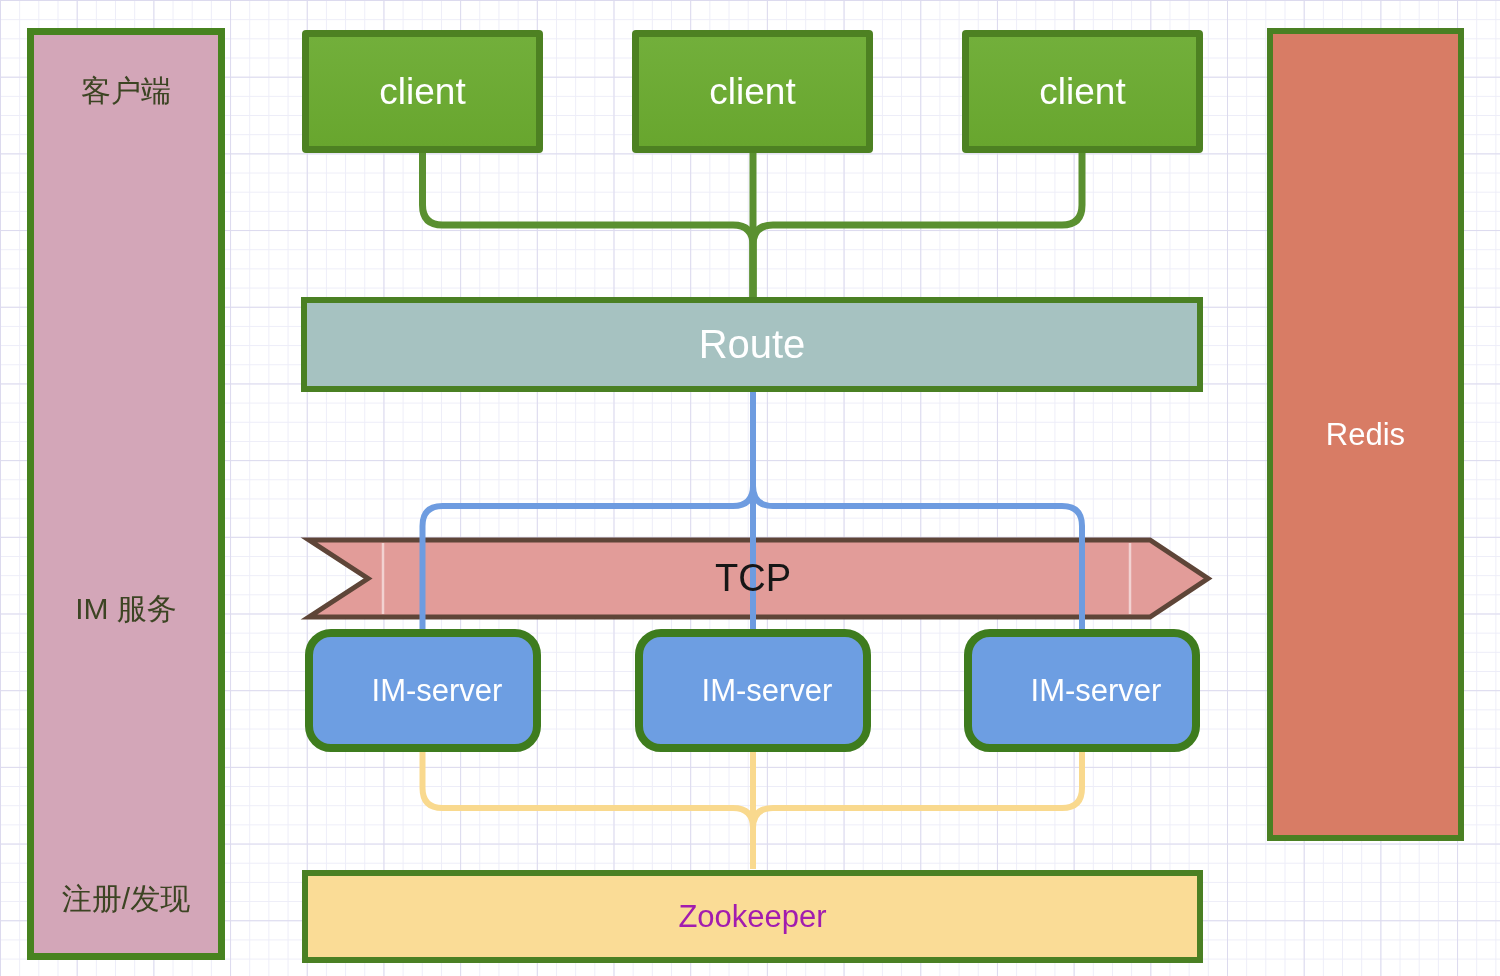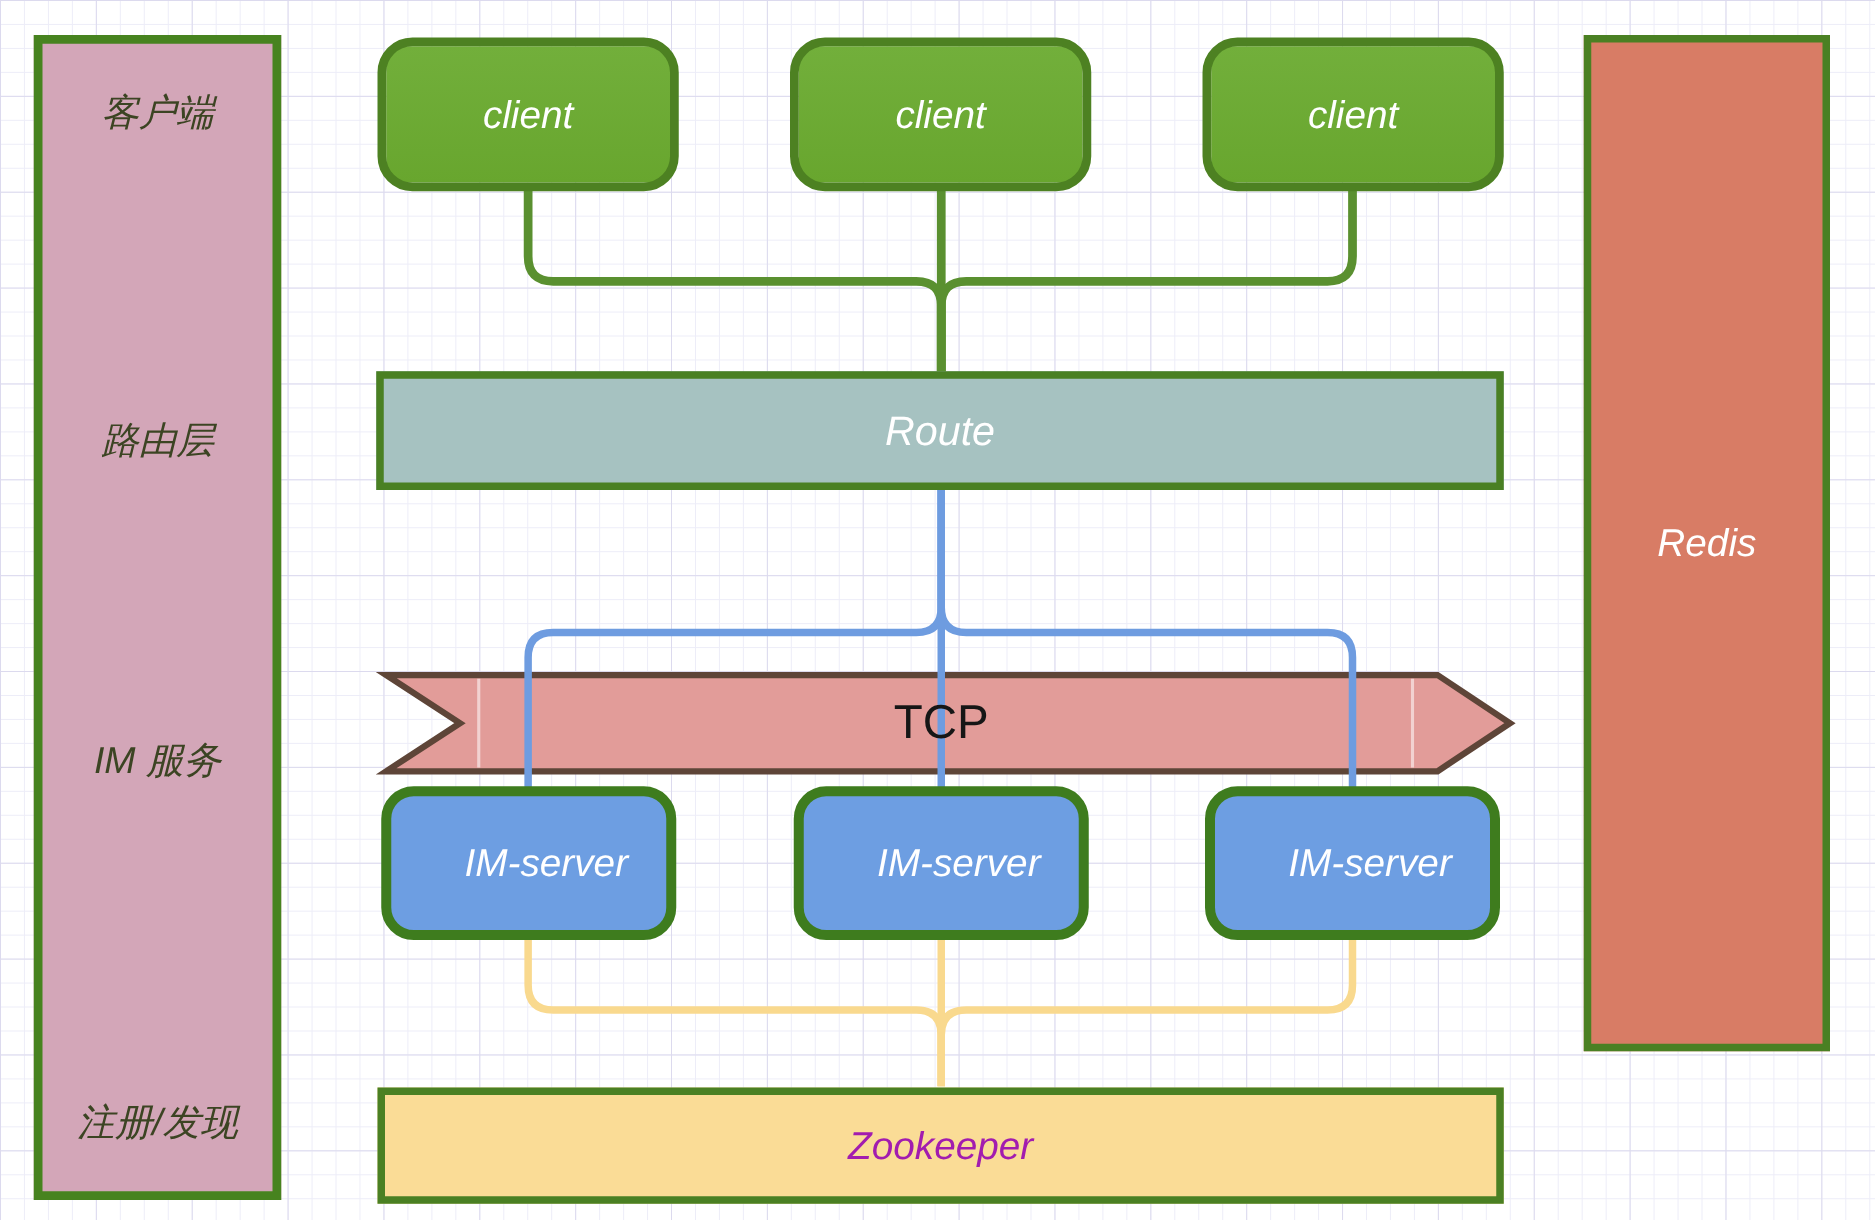--- a/index.html
+++ b/index.html
@@ -15,43 +15,43 @@
       linear-gradient(to right, var(--grid-minor,#ededf8) 1px, transparent 1px),
       linear-gradient(to bottom, var(--grid-minor,#ededf8) 1px, transparent 1px);
     background-size:76.7px 76.7px,76.7px 76.7px,19.175px 19.175px,19.175px 19.175px;
   }
   .edges{position:absolute;left:0;top:0;z-index:1;pointer-events:none;}
   .edge-green{stroke:var(--connector-green,#5a9030);stroke-width:7;fill:none;}
   .edge-blue{stroke:var(--connector-blue,#6e9ce0);stroke-width:6;fill:none;}
   .edge-yellow{stroke:var(--connector-yellow,#f9d98e);stroke-width:6;fill:none;}
   .tcp-shape{fill:var(--tcp-fill,#e29c99);stroke:var(--tcp-border,#5e4538);stroke-width:5;}
   .tcp-divider{stroke:rgba(255,255,255,0.55);stroke-width:2.5;}
-  .node{position:absolute;z-index:2;box-sizing:border-box;display:flex;align-items:center;justify-content:center;font-style:italic;}
+  .node{position:absolute;z-index:2;box-sizing:border-box;display:flex;align-items:center;justify-content:center;}
   .lane{
     left:27px;top:28px;width:198px;height:932px;
     background:var(--sidebar-fill,#d3a6b8);
     border:7px solid var(--sidebar-border,#47831f);
     display:block;
   }
   .lane-label{
     position:absolute;left:0;width:100%;height:40px;line-height:40px;
     text-align:center;color:var(--sidebar-text,#3c4423);font-size:30px;
   }
   .client{
-    top:30px;width:241px;height:123px;border-radius:28px;
+    top:30px;width:241px;height:123px;border-radius:4px;
     background:linear-gradient(var(--client-fill-light,#72af3b),var(--client-fill,#68a62e));
     border:7px solid var(--client-border,#4d8122);
-    color:#fff;font-size:31px;
+    color:#fff;font-size:37px;
   }
   .client-1{left:302px;} .client-2{left:632px;} .client-3{left:962px;}
   .route{
     left:301px;top:297px;width:902px;height:95px;
     background:var(--route-fill,#a6c2c1);
     border:6px solid var(--box-border-green,#4a8023);
-    color:#fff;font-size:33px;
+    color:#fff;font-size:40px;
   }
   .tcp-label{
     position:absolute;z-index:3;left:683px;top:558px;width:140px;height:40px;
     line-height:40px;text-align:center;color:#161616;font-size:38px;
   }
   .im{
     top:629px;width:236px;height:123px;border-radius:26px;
     background:var(--im-fill,#6d9ee2);
     border:8px solid var(--im-border,#3e7c1e);
     color:#fff;font-size:31px;padding-left:28px;
@@ -89,21 +89,20 @@
     <line class="tcp-divider" x1="383" y1="543" x2="383" y2="614"></line>
     <line class="tcp-divider" x1="1130" y1="543" x2="1130" y2="614"></line>
 
     <path class="edge-blue" d="M753,390 L753,486 Q753,506 733,506 L442.5,506 Q422.5,506 422.5,526 L422.5,630"></path>
     <path class="edge-blue" d="M753,390 L753,486 Q753,506 773,506 L1062,506 Q1082,506 1082,526 L1082,630"></path>
     <path class="edge-blue" d="M753,390 L753,630"></path>
   </svg>
 
   <div class="node lane">
     <div class="lane-label" style="top:36px">客户端</div>
-    <div class="lane-label" style="top:298px">路由层</div>
     <div class="lane-label" style="top:844px">注册/发现</div>
     <div class="lane-label" style="top:554px">IM 服务</div>
   </div>
 
   <div class="node client client-1">client</div>
   <div class="node client client-2">client</div>
   <div class="node client client-3">client</div>
 
   <div class="node route">Route</div>
 

